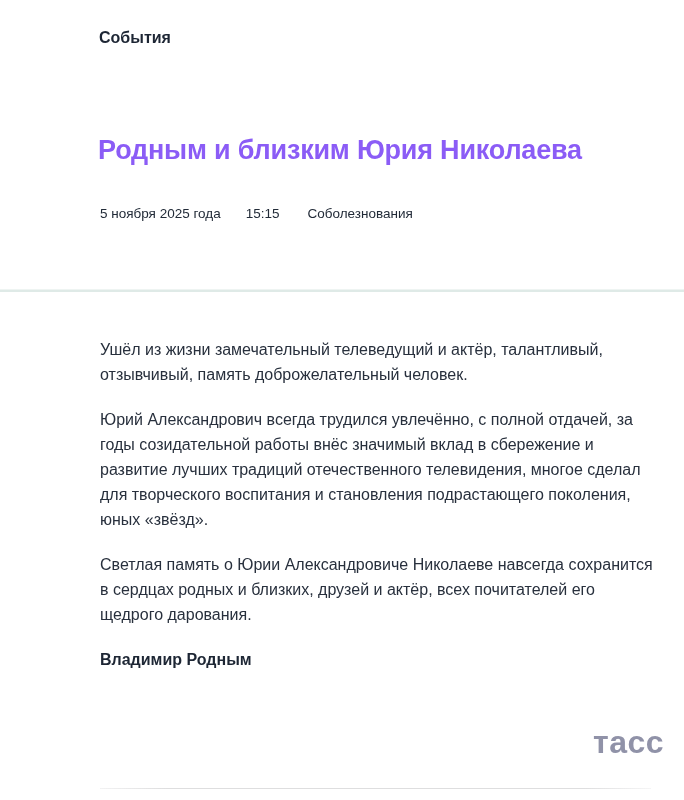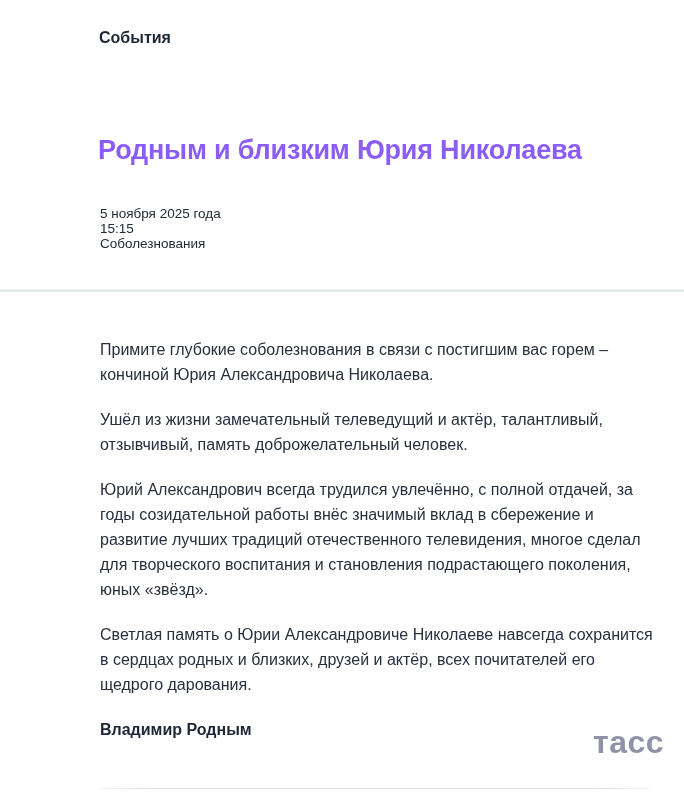--- a/index.html
+++ b/index.html
@@ -39,21 +39,20 @@
     color: #8b5cf6;
   }
   .meta {
     position: absolute;
     left: 100px;
     top: 206px;
     font-size: 13.5px;
     color: #222b38;
     display: flex;
     align-items: baseline;
-    flex-direction: column;
   }
   .meta .meta-date { margin-right: 25px; }
   .meta .meta-time { margin-right: 28px; }
   .meta .meta-category { cursor: pointer; }
   .header-divider {
     position: absolute;
     left: 0;
     top: 289px;
     width: 684px;
     height: 2px;
@@ -106,21 +105,20 @@
 
   <div class="meta">
     <span class="meta-date">5 ноября 2025 года</span>
     <span class="meta-time">15:15</span>
     <span class="meta-category">Соболезнования</span>
   </div>
 
   <div class="header-divider"></div>
 
   <div class="article-body">
-    <p>Примите глубокие соболезнования в связи с постигшим вас горем – кончиной Юрия Александровича Николаева.</p>
     <p>Ушёл из жизни замечательный телеведущий и актёр, талантливый, отзывчивый, память доброжелательный человек.</p>
     <p>Юрий Александрович всегда трудился увлечённо, с полной отдачей, за годы созидательной работы внёс значимый вклад в сбережение и развитие лучших традиций отечественного телевидения, многое сделал для творческого воспитания и становления подрастающего поколения, юных «звёзд».</p>
     <p>Светлая память о Юрии Александровиче Николаеве навсегда сохранится в сердцах родных и близких, друзей и актёр, всех почитателей его щедрого дарования.</p>
     <p class="signature">Владимир Родным</p>
   </div>
 
   <div class="watermark">тасс</div>
 
   <div class="bottom-rule"></div>
 

